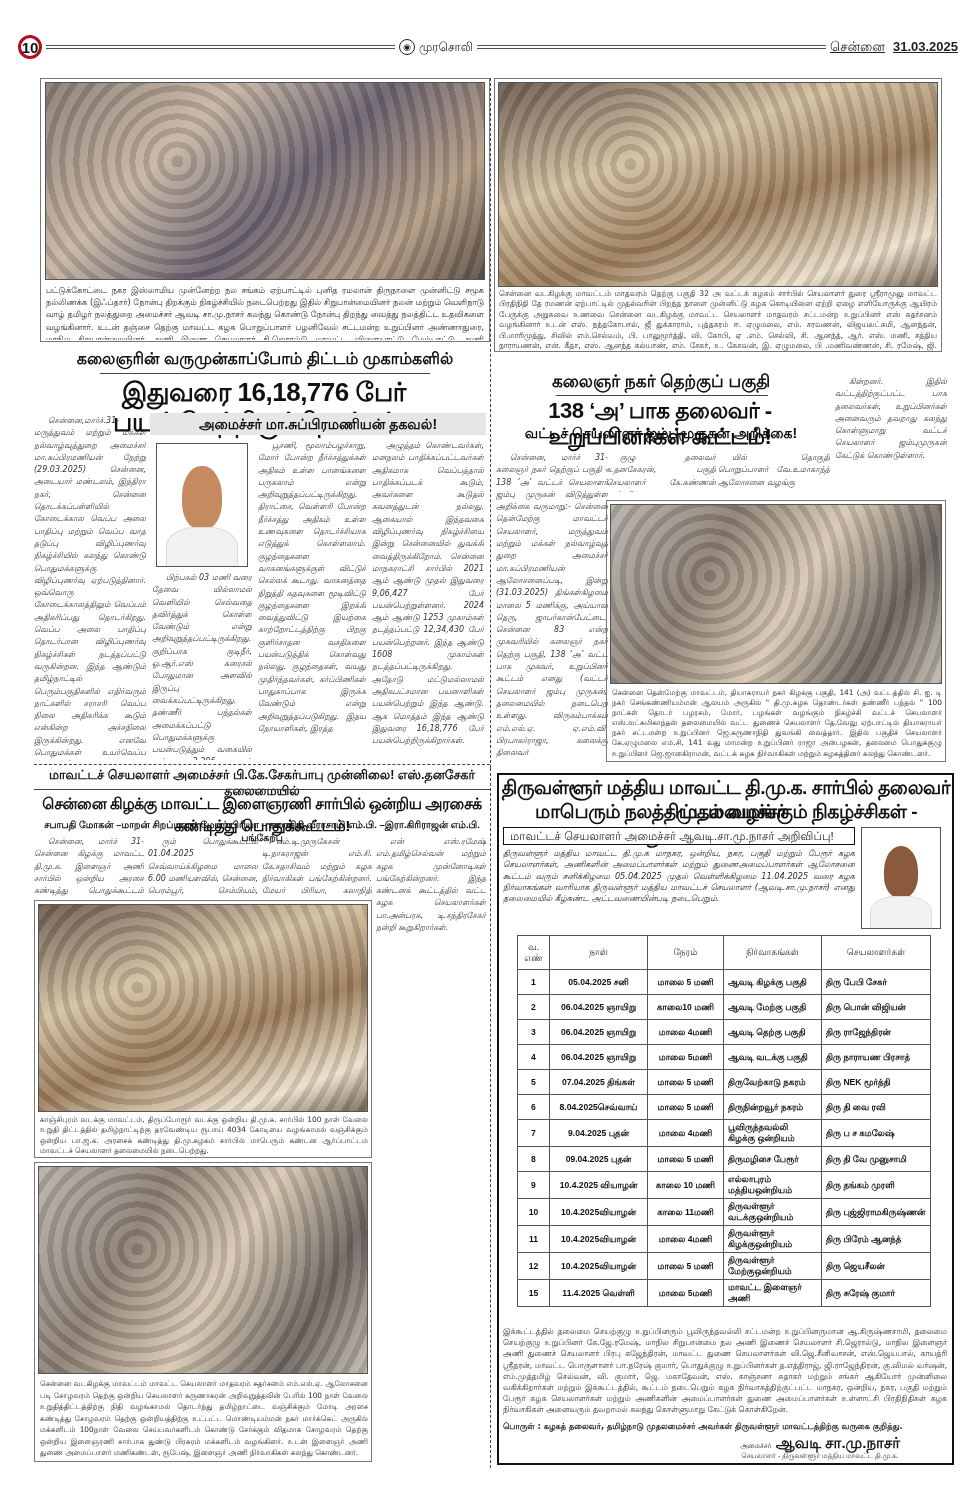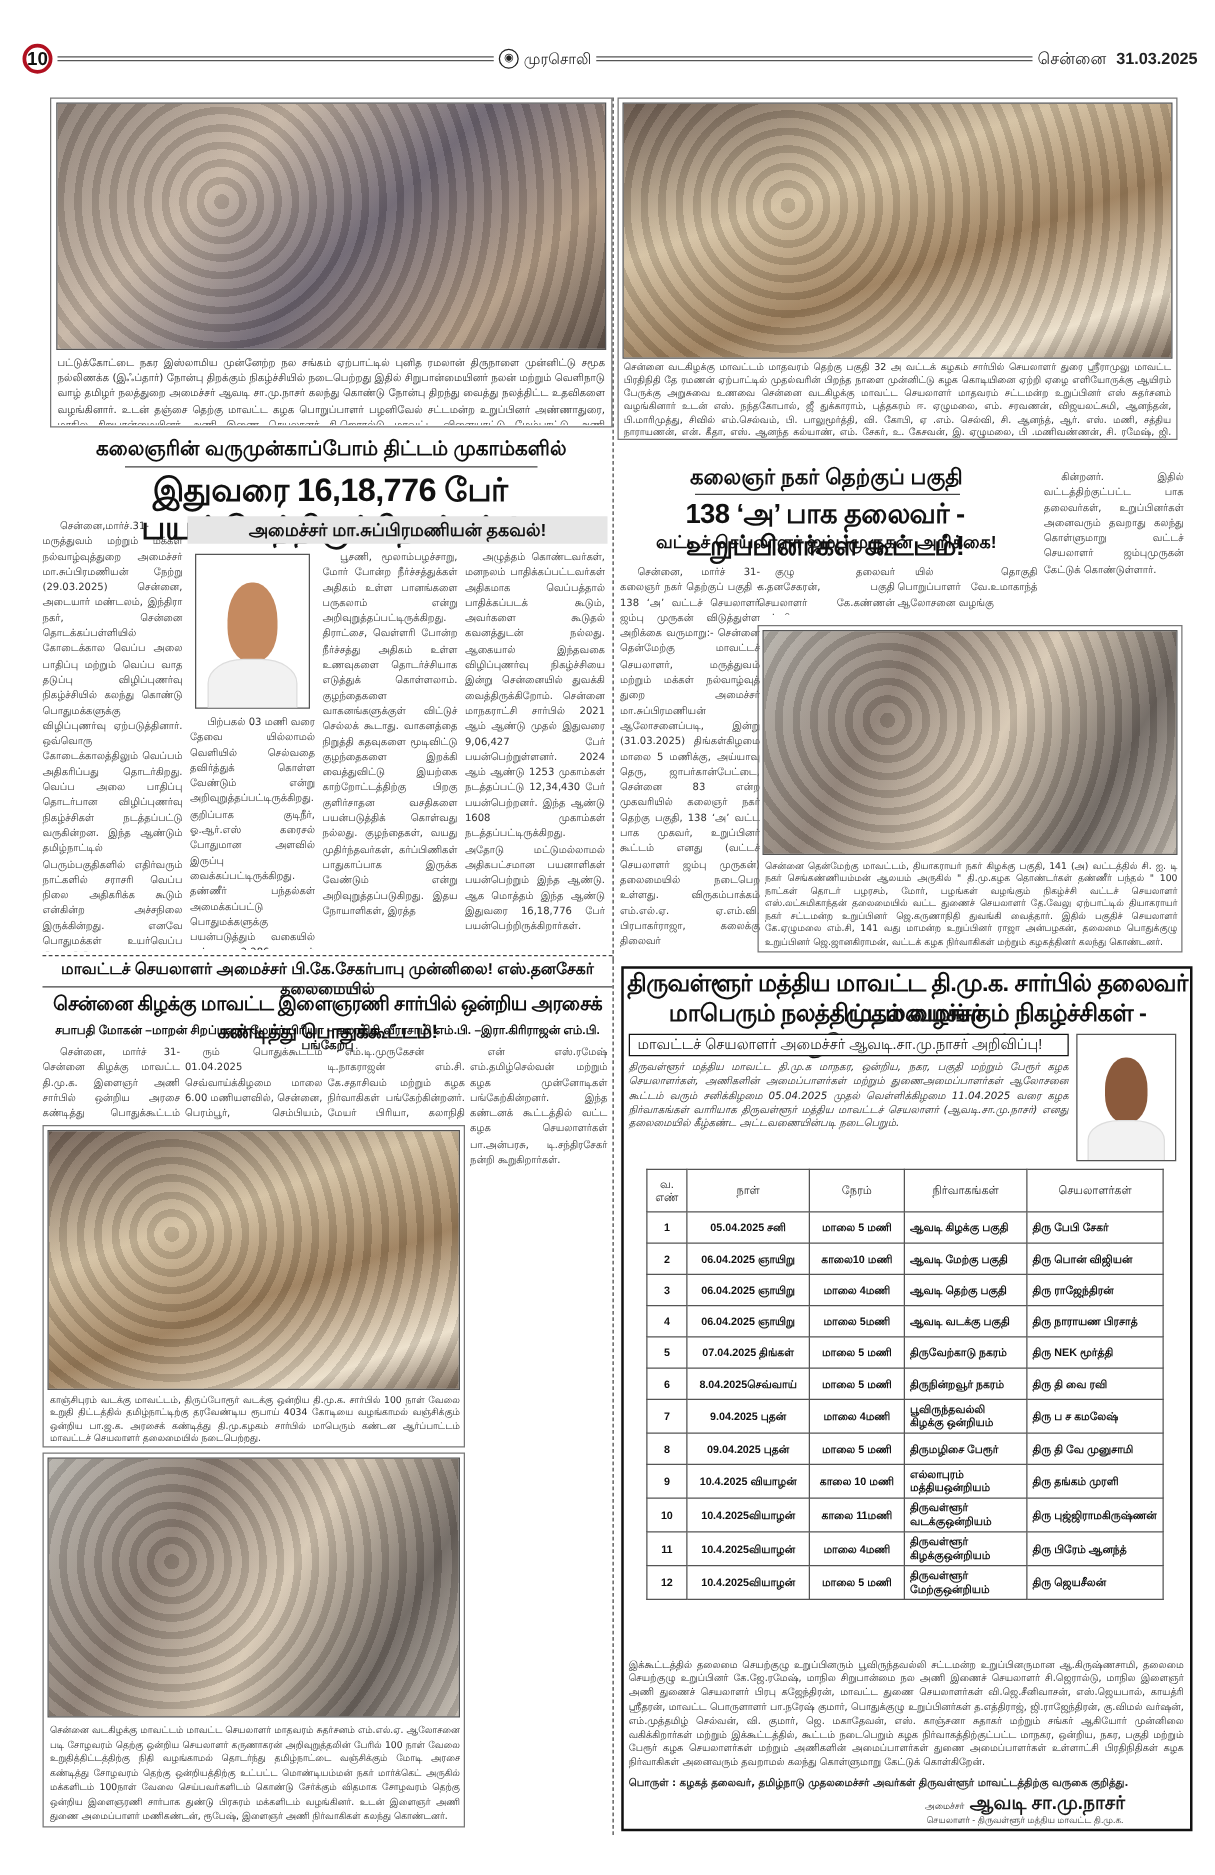--- a/index.html
+++ b/index.html
@@ -5,37 +5,37 @@
   * { box-sizing: border-box; margin: 0; padding: 0; }
   html, body { width: 972px; height: 1500px; background: #ffffff; overflow: hidden; }
   body { font-family: "DejaVu Sans", sans-serif; color: #1a1a1a; position: relative; }
 
   
   .masthead { position: absolute; left: 18px; top: 34px; width: 940px; height: 26px; display: flex; align-items: center; }
   .page-no { width: 24px; height: 24px; border-radius: 50%; border: 3px solid #b01020; background: #fff; display: flex; align-items: center; justify-content: center; font-family: "Liberation Sans", sans-serif; font-weight: bold; font-size: 15px; color: #111; flex: 0 0 auto; }
   .rule { flex: 1 1 auto; height: 4px; border-top: 1px solid #555; border-bottom: 1px solid #555; margin: 0 4px; }
   .logo { display: flex; align-items: center; gap: 4px; font-size: 12px; color: #222; flex: 0 0 auto; }
   .logo-icon { width: 16px; height: 16px; border-radius: 50%; border: 1.5px solid #222; display: flex; align-items: center; justify-content: center; font-size: 9px; }
-  .dateline { font-family: "Liberation Sans", sans-serif; font-size: 13px; color: #222; flex: 0 0 auto; }
+  .dateline { font-family: "Liberation Sans", sans-serif; font-size: 13px; color: #222; flex: 0 0 auto; text-decoration: underline; }
   .dateline b { margin-left: 8px; }
 
   .photo { position: absolute; background: linear-gradient(135deg, #8a7d74 0%, #c7b6a5 30%, #6c6470 55%, #b49d86 80%, #5d5048 100%); border: 1px solid #555; overflow: hidden; }
   .photo.alt { background: linear-gradient(160deg, #6e5d52 0%, #d4c1a2 35%, #9c7e5b 60%, #ece0cb 85%, #7b6a5a 100%); }
   .photo.alt2 { background: linear-gradient(120deg, #b7b3ac 0%, #8d7f74 30%, #d8c9b4 55%, #6e6660 80%, #c4bcb1 100%); }
   .photo .crowd { position: absolute; inset: 0; background: repeating-radial-gradient(circle at 30% 40%, rgba(0,0,0,0.12) 0 6px, rgba(255,255,255,0.06) 6px 14px); }
 
   .boxed { position: absolute; border: 1px solid #777; }
   .caption { position: absolute; font-size: 8.2px; line-height: 12.2px; color: #2a2a2a; text-align: justify; overflow: hidden; }
 
   .kicker { position: absolute; font-family: "Liberation Sans", sans-serif; font-weight: bold; text-align: center; color: #111; }
   .headline { position: absolute; font-family: "Liberation Sans", sans-serif; font-weight: 900; text-align: center; color: #111; letter-spacing: -0.5px; }
   .subhead-bar { position: absolute; background: #e6e6e6; font-family: "Liberation Sans", sans-serif; font-weight: bold; text-align: center; color: #111; }
   .underline { position: absolute; height: 1px; background: #444; }
 
-  .col { position: absolute; font-size: 8px; line-height: 12.3px; color: #333; text-align: justify; overflow: hidden; }
+  .col { position: absolute; font-size: 8px; line-height: 12.3px; color: #333; text-align: justify; overflow: hidden; font-style: italic; }
   .col p { text-indent: 14px; }
 
   .dash-v { position: absolute; width: 0; border-left: 1.5px dashed #444; }
   .dash-h { position: absolute; height: 0; border-top: 1.5px dashed #444; }
 
   .portrait { position: absolute; border: 1px solid #555; background: #fff; overflow: hidden; }
   .portrait .face { position: absolute; left: 28%; top: 18%; width: 44%; height: 52%; border-radius: 48% 48% 42% 42%; background: #c58a60; }
   .portrait .shirt { position: absolute; left: 10%; top: 68%; width: 80%; height: 40%; border-radius: 40% 40% 0 0; background: #f2f2f2; border: 1px solid #ddd; }
 
   
@@ -251,20 +251,27 @@
         <td class="org">திருவள்ளூர் கிழக்குஒன்றியம்</td>
         <td class="sec">திரு பிரேம் ஆனந்த்</td>
       </tr>
       <tr>
         <td>12</td>
         <td>10.4.2025வியாழன்</td>
         <td>மாலை 5 மணி</td>
         <td class="org">திருவள்ளூர் மேற்குஒன்றியம்</td>
         <td class="sec">திரு ஜெயசீலன்</td>
       </tr>
+      <tr>
+        <td>15</td>
+        <td>11.4.2025 வெள்ளி</td>
+        <td>மாலை 5மணி</td>
+        <td class="org">மாவட்ட இளைஞர் அணி</td>
+        <td class="sec">திரு சுரேஷ் குமார்</td>
+      </tr>
     </tbody>
 </table>
 
 <div class="caption" style="left:503px; top:1326px; width:444px; height:90px; font-size:7.8px; line-height:11.2px;">இக்கூட்டத்தில் தலைமை செயற்குழு உறுப்பினரும் பூவிருந்தவல்லி சட்டமன்ற உறுப்பினருமான ஆ.கிருஷ்ணசாமி, தலைமை செயற்குழு உறுப்பினர் கே.ஜே.ரமேஷ், மாநில சிறுபான்மை நல அணி இணைச் செயலாளர் சி.ஜெரால்டு, மாநில இளைஞர் அணி துணைச் செயலாளர் பிரபு கஜேந்திரன், மாவட்ட துணை செயலாளர்கள் வி.ஜெ.சீனிவாசன், எஸ்.ஜெயபால், காயத்ரி ஸ்ரீதரன், மாவட்ட பொருளாளர் பா.நரேஷ் குமார், பொதுக்குழு உறுப்பினர்கள் த.எத்திராஜ், ஜி.ராஜேந்திரன், கு.விமல் வர்ஷன், எம்.முத்தமிழ் செல்வன், வி. குமார், ஜெ. மகாதேவன், எஸ். காஞ்சனா சுதாகர் மற்றும் சங்கர் ஆகியோர் முன்னிலை வகிக்கிறார்கள் மற்றும் இக்கூட்டத்தில், கூட்டம் நடைபெறும் கழக நிர்வாகத்திற்குட்பட்ட மாநகர, ஒன்றிய, நகர, பகுதி மற்றும் பேரூர் கழக செயலாளர்கள் மற்றும் அணிகளின் அமைப்பாளர்கள் துணை அமைப்பாளர்கள் உள்ளாட்சி பிரதிநிதிகள் கழக நிர்வாகிகள் அனைவரும் தவறாமல் கலந்து கொள்ளுமாறு கேட்டுக் கொள்கிறேன்.</div>
 <div class="caption" style="left:503px; top:1420px; width:444px; height:14px; font-size:8.2px; line-height:12px; font-weight:bold;">பொருள் : கழகத் தலைவர், தமிழ்நாடு முதலமைச்சர் அவர்கள் திருவள்ளூர் மாவட்டத்திற்கு வருகை குறித்து.</div>
 <div class="sign" style="left:690px; top:1434px; width:260px; text-align:center;">
   <span style="font-size:7px;">அமைச்சர்</span>
   <span style="font-size:15px; font-weight:900;">ஆவடி சா.மு.நாசர்</span>
 </div>
 <div class="sign" style="left:690px; top:1452px; width:260px; text-align:center; font-size:7px; color:#333;">செயலாளர் - திருவள்ளூர் மத்திய மாவட்ட தி.மு.க.</div>

